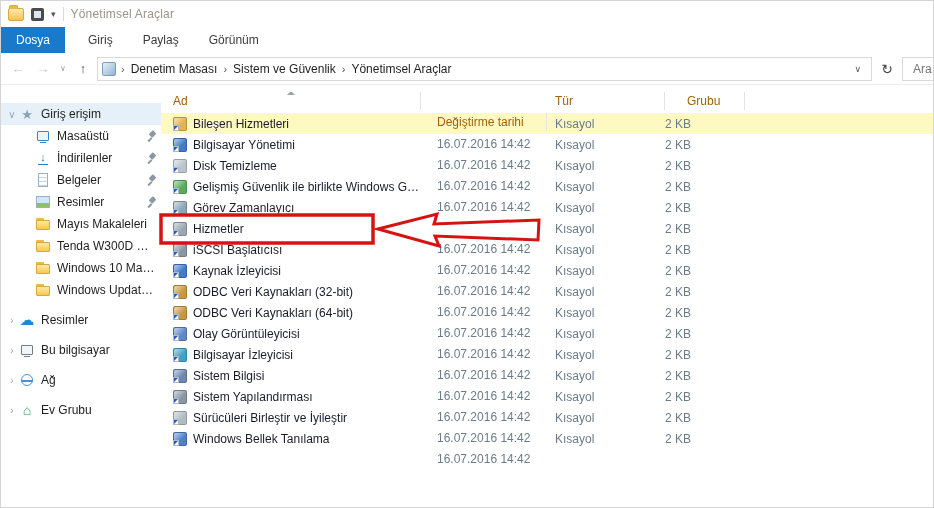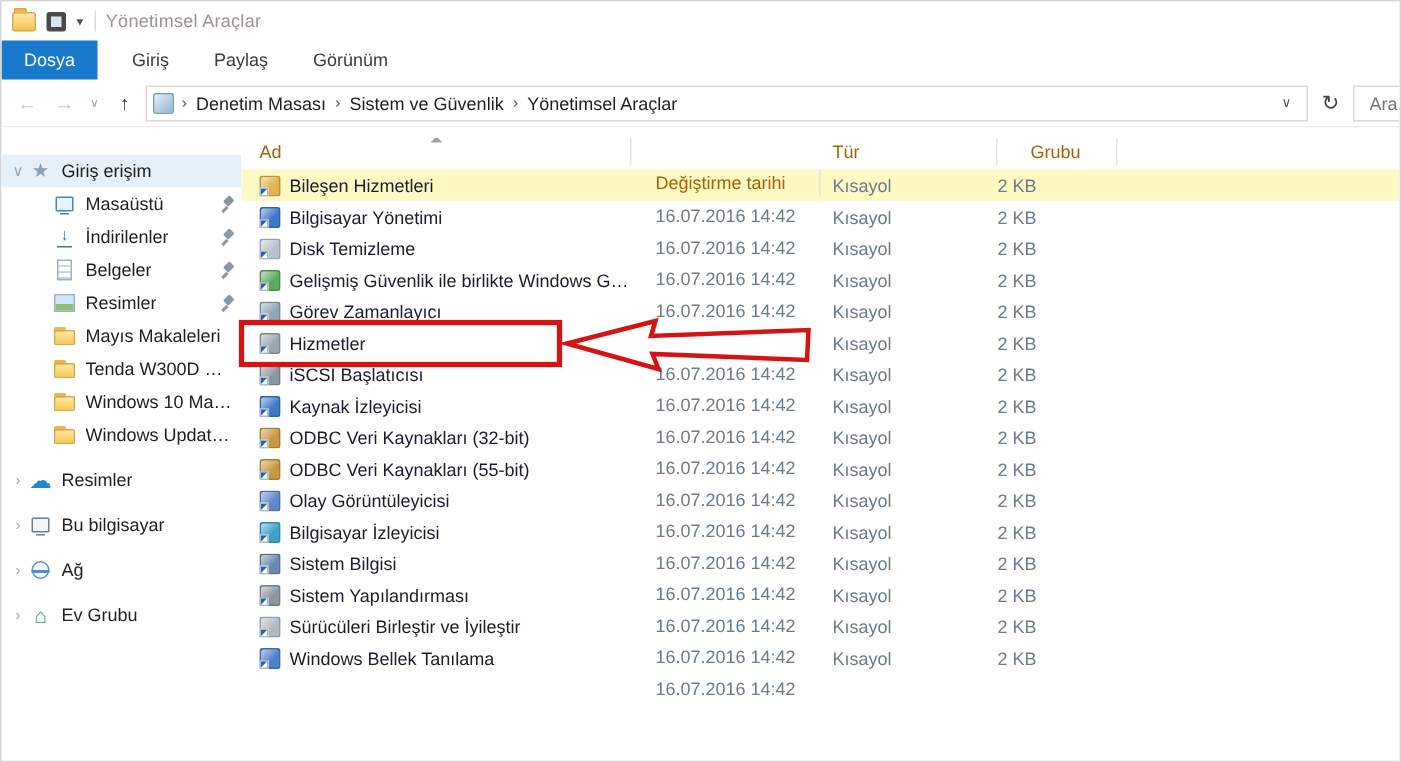--- a/index.html
+++ b/index.html
@@ -307,21 +307,21 @@
             </div>
             <div class="cell cell-date w-date">16.07.2016 14:42</div>
             <div class="cell cell-type w-type">Kısayol</div>
             <div class="cell cell-size w-size">2 KB</div>
           </div>
           <div class="row">
             <div class="cell cell-name w-name">
               <span class="ficon" style="background: rgb(201, 151, 63);">
                 <span class="sc"></span>
               </span>
-              <span class="name-text">ODBC Veri Kaynakları (55-bit)</span>
+              <span class="name-text">ODBC Veri Kaynakları (64-bit)</span>
             </div>
             <div class="cell cell-date w-date">16.07.2016 14:42</div>
             <div class="cell cell-type w-type">Kısayol</div>
             <div class="cell cell-size w-size">2 KB</div>
           </div>
           <div class="row">
             <div class="cell cell-name w-name">
               <span class="ficon" style="background: rgb(95, 135, 201);">
                 <span class="sc"></span>
               </span>

